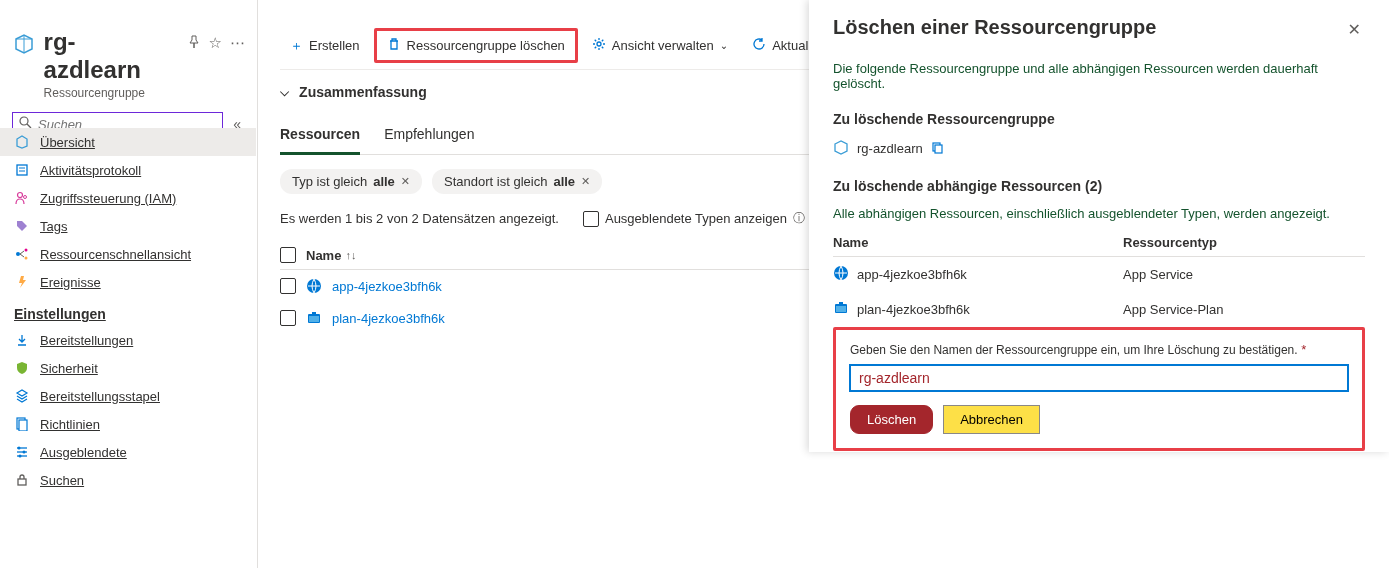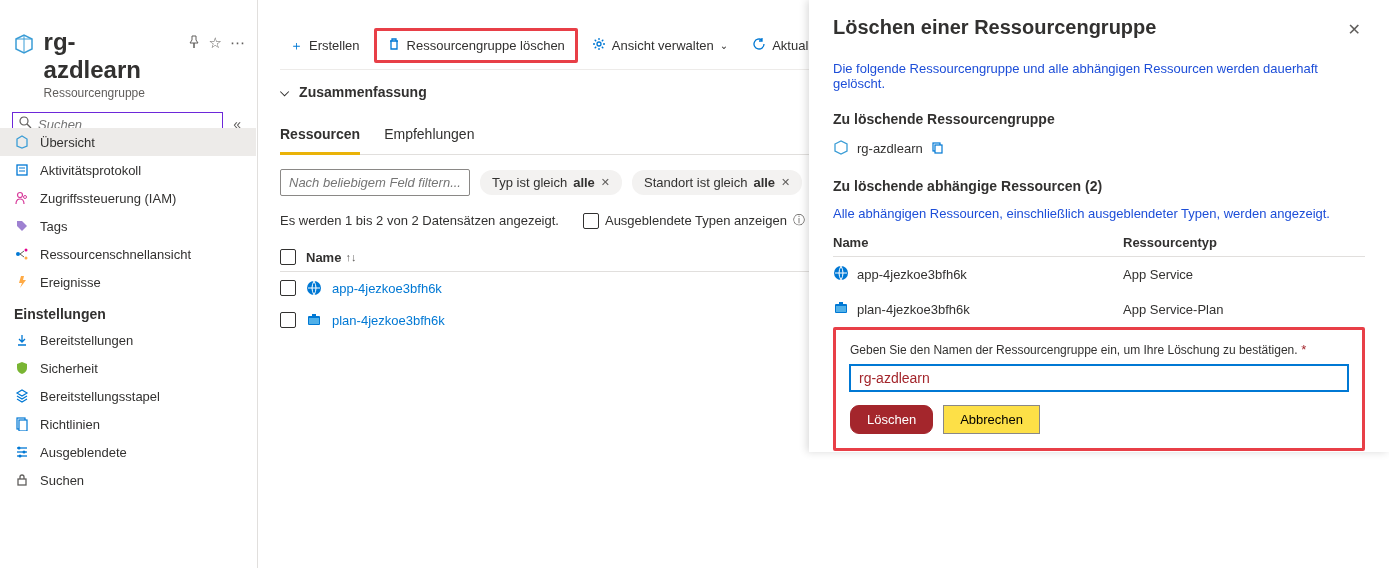--- a/index.html
+++ b/index.html
@@ -11,42 +11,42 @@
     .rg-icon-big { width: 24px; height: 24px; display: inline-flex; align-items: center; justify-content: center; margin-top: 4px; }
     .rg-title-block h1 { font-size: 24px; font-weight: 600; color: #323130; }
     .rg-title-block .subtitle { font-size: 12px; color: #605e5c; margin-top: 2px; }
     .rg-actions { display: flex; gap: 8px; align-items: center; margin-left: 8px; margin-top: 6px; color: #605e5c; }
     .rg-actions span { cursor: pointer; font-size: 15px; }
     .search-wrap { padding: 4px 12px 6px 12px; display: flex; align-items: center; gap: 6px; }
     .search-box { flex: 1; display: flex; align-items: center; border: 1px solid #6d28d9; padding: 3px 6px; gap: 6px; }
     .search-box input { border: none; outline: none; flex: 1; font-size: 13px; font-style: italic; color: #605e5c; }
     .collapse-btn { color: #605e5c; cursor: pointer; padding: 4px; font-size: 14px; }
     
-    .nav-scroll { position: absolute; top: 128px; left: 0; width: 256px; bottom: 0; overflow-y: auto; }
+    .nav-scroll { position: absolute; top: 128px; left: 0; width: 256px; bottom: 0; overflow-y: auto; text-decoration: underline; }
     .nav-scroll::-webkit-scrollbar { width: 6px; }
     .nav-scroll::-webkit-scrollbar-thumb { background: #c8c6c4; }
     
     .nav-item { display: flex; align-items: center; gap: 10px; padding: 6px 14px; cursor: pointer; font-size: 13px; color: #323130; }
     .nav-item.active { background: #edebe9; }
     .nav-icon { width: 16px; height: 16px; display: inline-flex; align-items: center; justify-content: center; flex-shrink: 0; }
     .nav-section { padding: 10px 14px 4px 14px; font-size: 14px; font-weight: 600; color: #323130; }
     
     
     .main { position: absolute; left: 258px; top: 0; right: 0; bottom: 0; background: #fff; padding-left: 22px; }
     .toolbar { display: flex; align-items: center; gap: 4px; padding: 28px 0 6px 0; border-bottom: 1px solid #edebe9; }
     .toolbar-btn { display: flex; align-items: center; gap: 6px; padding: 6px 10px; cursor: pointer; font-size: 13px; color: #323130; }
     .toolbar-btn.highlighted { border: 3px solid #e83f47; border-radius: 2px; }
     .clr-blue { color: #0078d4; }
     
     .summary-row { display: flex; align-items: center; gap: 10px; padding: 14px 0; font-size: 14px; font-weight: 600; cursor: pointer; }
     .chev { font-size: 12px; }
     
     .tabs { display: flex; gap: 24px; padding: 4px 0 0 0; border-bottom: 1px solid #e1dfdd; }
     .tab { padding: 8px 0 10px 0; font-size: 14px; cursor: pointer; color: #323130; }
-    .tab.active { font-weight: 600; border-bottom: 3px solid #eab308; margin-bottom: -1px; }
+    .tab.active { font-weight: 600; border-bottom: 3px solid #14532d; margin-bottom: -1px; }
     
     .filters { display: flex; align-items: center; gap: 10px; padding: 14px 0 10px 0; }
     .filter-input { border: 1px solid #8a8886; border-radius: 2px; padding: 5px 8px; font-size: 13px; width: 190px; font-style: italic; color: #605e5c; }
     .pill { background: #f3f2f1; border-radius: 12px; padding: 5px 12px; font-size: 13px; display: flex; align-items: center; gap: 6px; cursor: pointer; }
     .pill strong { font-weight: 600; }
     .pill .x { font-size: 11px; color: #605e5c; }
     
     .count-row { display: flex; align-items: center; gap: 24px; padding: 6px 0 14px 0; font-size: 13px; }
     .checkbox-inline { display: flex; align-items: center; gap: 6px; }
     .chk { width: 16px; height: 16px; border: 1px solid #323130; border-radius: 2px; display: inline-block; cursor: pointer; }
@@ -57,21 +57,21 @@
     .sort-icon { font-size: 11px; color: #605e5c; }
     .table-row { display: flex; align-items: center; gap: 10px; padding: 8px 0; font-size: 13px; }
     .resource-link { color: #0078d4; cursor: pointer; }
     .res-icon { width: 16px; height: 16px; display: inline-flex; align-items: center; justify-content: center; }
     
     
     .panel { position: absolute; right: 0; top: 0; width: 580px; height: 452px; background: #fff; box-shadow: -2px 0 8px rgba(0,0,0,0.15); padding: 16px 24px; display: flex; flex-direction: column; }
     .panel-hdr { display: flex; justify-content: space-between; align-items: flex-start; }
     .panel h2 { font-size: 20px; font-weight: 600; }
     .close-x { font-size: 16px; color: #605e5c; cursor: pointer; padding: 4px; }
-    .panel-text { font-size: 13px; color: #1d4ed8; margin-top: 18px; }
+    .panel-text { font-size: 13px; color: #14532d; margin-top: 18px; }
     .panel h3 { font-size: 14px; font-weight: 600; margin-top: 20px; }
     .rg-line { display: flex; align-items: center; gap: 8px; margin-top: 12px; font-size: 13px; }
     .copy-icon { color: #0078d4; cursor: pointer; font-size: 13px; }
     
     .res-table { margin-top: 14px; }
     .res-table-hdr { display: flex; border-bottom: 1px solid #e1dfdd; padding-bottom: 6px; font-size: 13px; font-weight: 600; }
     .res-table-hdr .c1 { width: 290px; }
     .res-table-row { display: flex; align-items: center; padding: 8px 0; font-size: 13px; }
     .res-table-row .c1 { width: 290px; display: flex; align-items: center; gap: 8px; }
     
@@ -271,21 +271,20 @@
     <span class="chev">⌵</span>
     <span>Zusammenfassung</span>
   </div>
 
   <div class="tabs">
     <div class="tab active">Ressourcen</div>
     <div class="tab">Empfehlungen</div>
   </div>
 
   <div class="filters">
-    <input class="filter-input" placeholder="Nach beliebigem Feld filtern..." style="">
     <div class="pill">
       <span>Typ ist gleich </span>
         <strong>alle</strong>
       <span class="x">✕</span>
     </div>
     <div class="pill">
       <span>Standort ist gleich </span>
         <strong>alle</strong>
       <span class="x">✕</span>
     </div>

